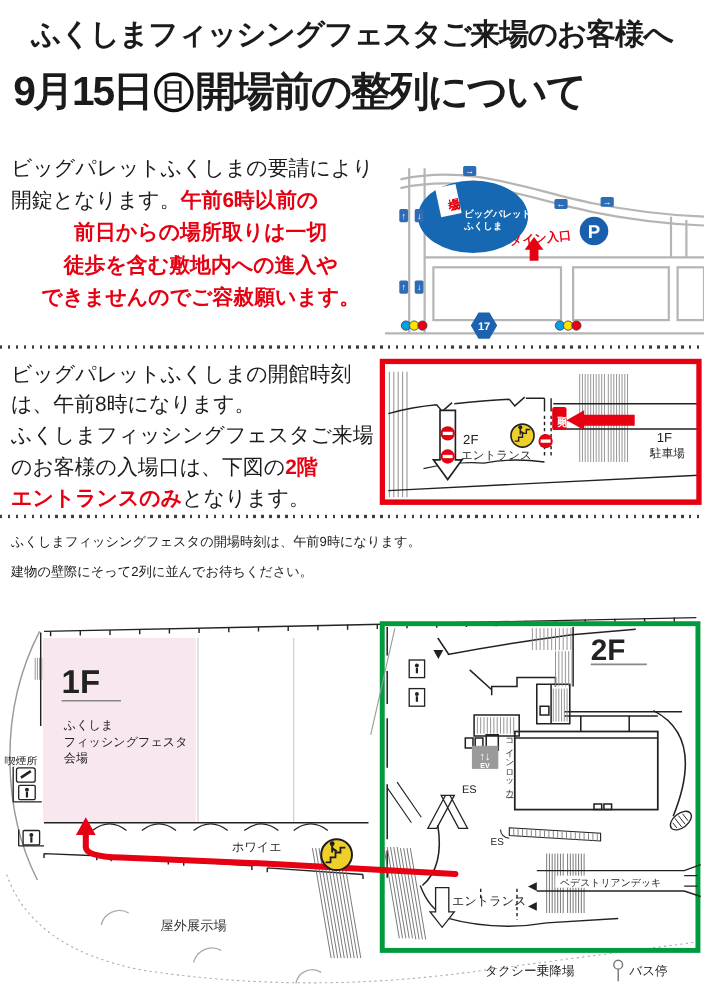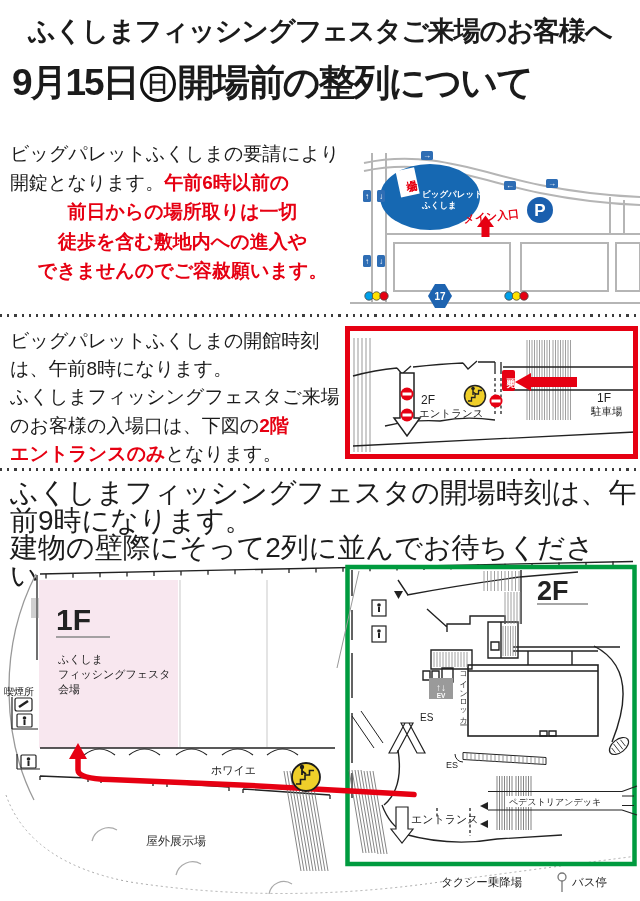--- a/index.html
+++ b/index.html
@@ -139,21 +139,21 @@
       <text x="166.5" y="46" class="vtx" font-size="8.5" font-weight="bold" fill="#fff">先頭</text>
     </g>
     <polygon points="170,56 186,47 186,51 232,51 232,61 186,61 186,65" fill="#e60012"></polygon>
     <text x="252" y="76" font-size="12" fill="#222">1F</text>
     <text x="246" y="89" font-size="10.5" fill="#222">駐車場</text>
     <rect x="2.5" y="2.5" width="288" height="128" fill="none" stroke="#e60012" stroke-width="5"></rect>
   </svg>
 
   <div class="abs sep" style="top:468px"></div>
 
-  <div class="abs body-text s3" style="font-size:28px">
+  <div class="abs body-text s3" style="font-size:12px">
     <span class="ln">ふくしまフィッシングフェスタの開場時刻は、午前9時になります。</span>
     <span class="ln">建物の壁際にそって2列に並んでお待ちください。</span>
   </div>
 
   <svg class="abs" style="left:0;top:558px" width="640" height="343" viewBox="0 0 640 343">
     <rect x="39" y="22" width="139" height="168" fill="#f8e7ef"></rect>
     <path d="M180,22 V189 M267,22 V189" stroke="#c9c9c9" stroke-width="1"></path>
     <path d="M6,237 Q30,305 130,324 Q280,347 440,324 Q560,308 637,298" stroke="#aaa" stroke-width="1" fill="none" stroke-dasharray="2,3"></path>
     <g stroke="#aaa" stroke-width="1.2" fill="none">
       <path d="M92,283 a17,17 0 0 1 25,-11 M176,317 a17,17 0 0 1 25,-11 M269,336 a15,15 0 0 1 23,-10"></path>

